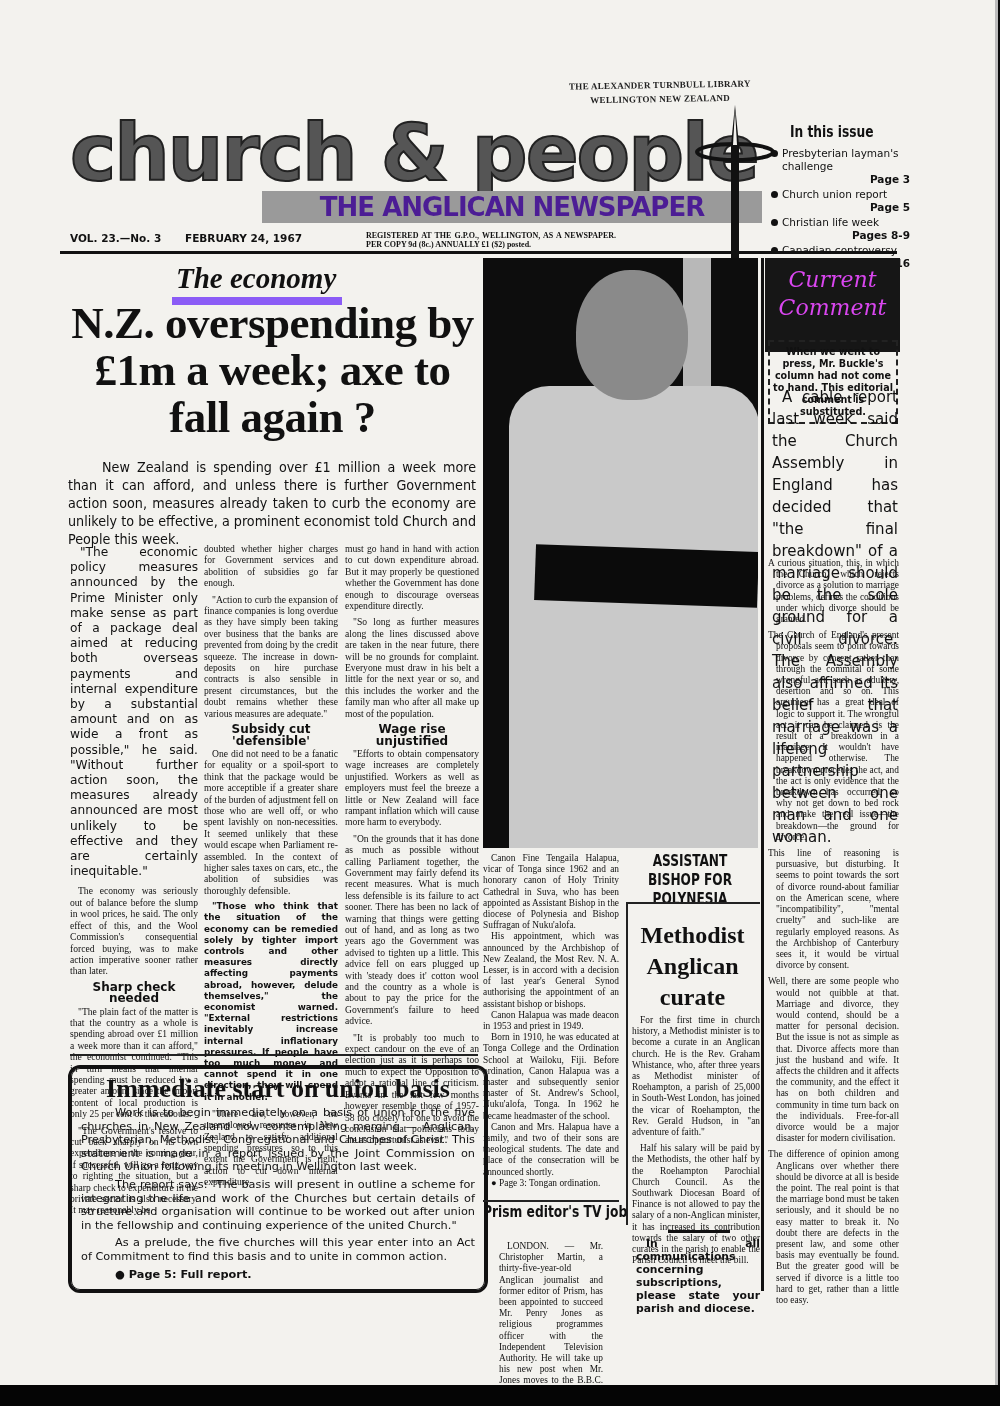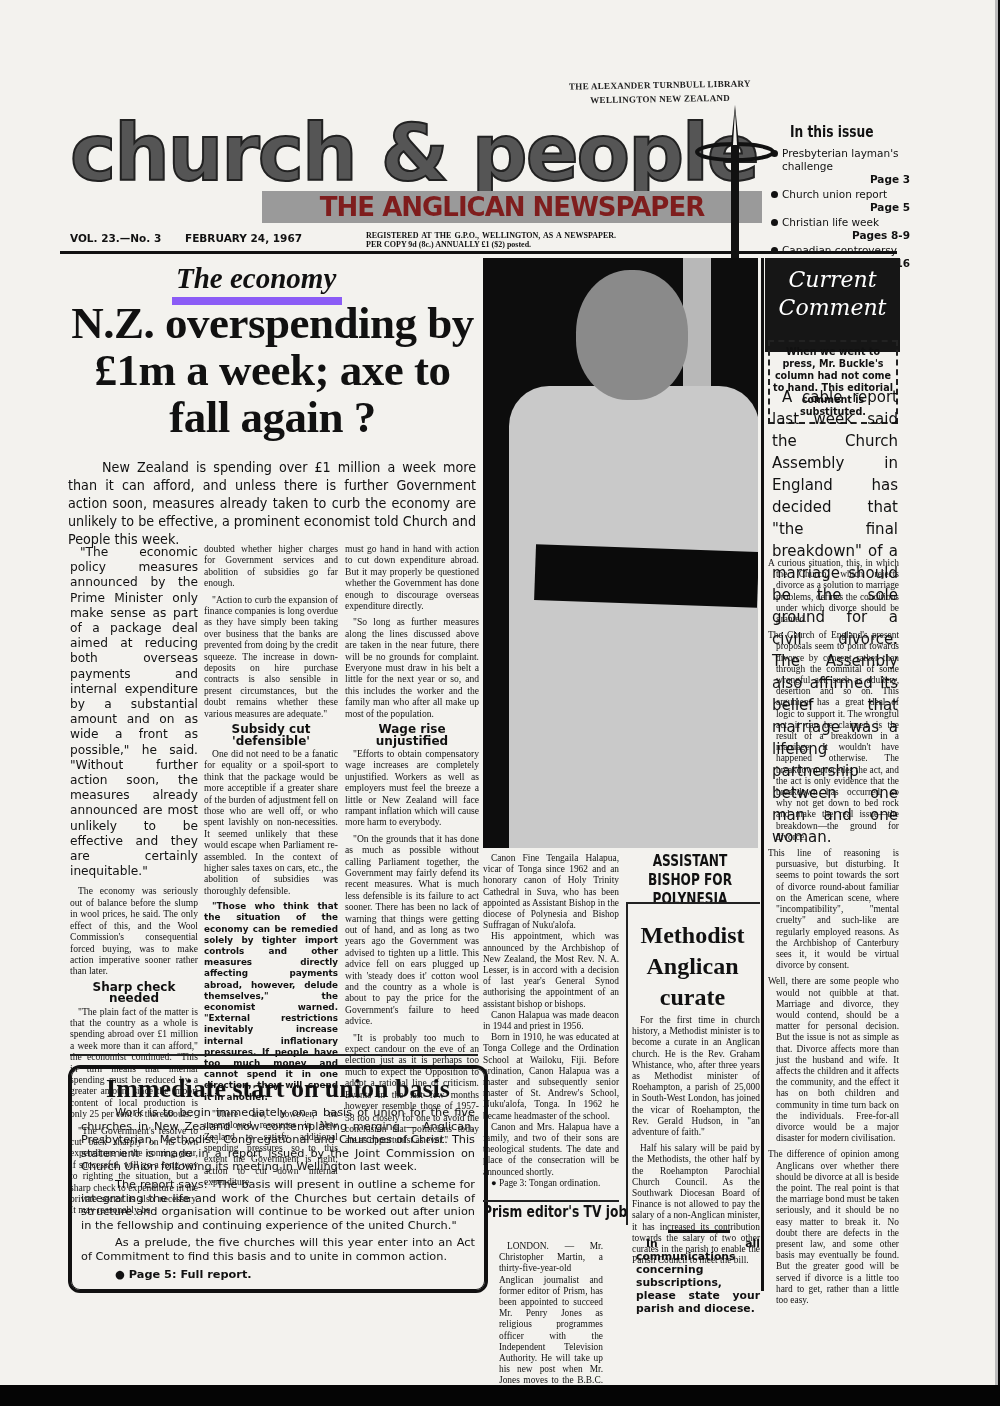--- a/index.html
+++ b/index.html
@@ -20,21 +20,21 @@
   
   .stamp { position:absolute; left:545px; top:78px; width:230px; text-align:center;
     font-family:"Liberation Serif", serif; font-weight:bold; font-size:9px; line-height:14px; letter-spacing:0.3px; color:#222;
     transform: rotate(-1deg); }
 
   
   .masthead-title { position:absolute; left:70px; top:114px; font-family:"DejaVu Sans", sans-serif; font-weight:bold;
     font-size:78px; letter-spacing:-2px; line-height:1; color:#555;
     text-shadow: 0 0 1px #222; -webkit-text-stroke: 2px #222; }
   .masthead-sub { position:absolute; left:262px; top:191px; width:500px; height:32px; background:#9a9a9a;
-    font-family:"DejaVu Sans", sans-serif; font-weight:bold; font-size:26px; line-height:32px; color:#7f1d1d;
+    font-family:"DejaVu Sans", sans-serif; font-weight:bold; font-size:26px; line-height:32px; color:#4c1d95;
     text-align:center; letter-spacing:-1px; }
   .cross { position:absolute; left:695px; top:105px; width:80px; height:230px; }
 
   .issue-box { position:absolute; left:770px; top:122px; width:140px; font-family:"DejaVu Sans", sans-serif; }
   .issue-box h3 { margin:0 0 6px 20px; font-size:16px; font-weight:bold; font-family:"DejaVu Sans Condensed","DejaVu Sans",sans-serif; transform:scaleX(0.85); transform-origin:left; }
   .issue-item { position:relative; font-size:10.5px; line-height:13px; padding-left:12px; margin-bottom:2px; }
   .issue-item .dot { position:absolute; left:1px; top:3px; width:7px; height:7px; border-radius:50%; background:#111; }
   .issue-item .pg { display:block; text-align:right; font-weight:bold; }
 
   .folio { position:absolute; left:70px; top:232px; font-family:"DejaVu Sans", sans-serif; font-weight:bold; font-size:10.5px; }
@@ -92,21 +92,21 @@
   .notice { position:absolute; left:636px; top:1237px; width:124px; font-family:"DejaVu Sans", sans-serif; font-weight:bold; font-size:10.8px; line-height:13px; text-align:justify; text-indent:10px; }
 
   .rule-ca { position:absolute; left:483px; top:1153px; width:136px; height:2px; background:#222; }
   .prism-head { position:absolute; left:483px; top:1157px; width:138px; font-family:"DejaVu Sans Condensed","DejaVu Sans",sans-serif; font-weight:bold; font-size:15.5px; transform:scaleX(0.88); transform-origin:left; white-space:nowrap; }
   .prism-body { position:absolute; left:483px; top:1179px; width:136px; font-size:9.4px; line-height:11.2px; text-align:justify; }
   .prism-body p { margin:16px; text-indent:8px; }
 
   .vrule-right { position:absolute; left:761px; top:258px; width:3px; height:1033px; background:#111; }
 
   
-  .cc-banner { position:absolute; left:765px; top:258px; width:135px; height:94px; background:#161616; color:#ffffff; text-align:center;
+  .cc-banner { position:absolute; left:765px; top:258px; width:135px; height:94px; background:#161616; color:#d946ef; text-align:center;
     font-family:"DejaVu Serif", serif; font-style:italic; font-size:22px; line-height:28px; padding-top:8px; box-sizing:border-box; }
   .cc-note { position:absolute; left:768px; top:340px; width:130px; border:2px dashed #222; padding:4px 2px; box-sizing:border-box; text-align:center;
     font-family:"DejaVu Sans", sans-serif; font-weight:bold; font-size:9.6px; line-height:12px; }
   .cc-lead { position:absolute; left:772px; top:386px; width:126px; font-family:"DejaVu Sans", sans-serif; font-size:15px; line-height:22px; text-align:justify; text-indent:10px; }
   .cc-body { position:absolute; left:768px; top:558px; width:131px; font-size:9.4px; line-height:11.2px; text-align:justify; }
   .cc-body p { margin:0 0 5px 0; padding-left:8px; text-indent:-8px; }
 </style>
 </head>
 <body>
 
@@ -200,21 +200,21 @@
   <div class="photo">
     <div class="pillar"></div>
     <div class="robe"></div>
     <div class="head"></div>
     <div class="sash"></div>
   </div>
 
   <div class="caption">
     <p>Canon Fine Tengaila Halapua, vicar of Tonga since 1962 and an honorary canon of Holy Trinity Cathedral in Suva, who has been appointed as Assistant Bishop in the diocese of Polynesia and Bishop Suffragan of Nuku'alofa.</p>
     <p>His appointment, which was announced by the Archbishop of New Zealand, the Most Rev. N. A. Lesser, is in accord with a decision of last year's General Synod authorising the appointment of an assistant bishop or bishops.</p>
-    <p>Canon Halapua was made deacon in 1944 and priest in 1956.</p>
+    <p>Canon Halapua was made deacon in 1953 and priest in 1949.</p>
     <p>Born in 1910, he was educated at Tonga College and the Ordination School at Wailoku, Fiji. Before ordination, Canon Halapua was a master and subsequently senior master of St. Andrew's School, Nuku'alofa, Tonga. In 1962 he became headmaster of the school.</p>
     <p>Canon and Mrs. Halapua have a family, and two of their sons are theological students. The date and place of the consecration will be announced shortly.</p>
     <p>● <span>Page 3: Tongan ordination.</span></p>
   </div>
 
   <div class="bishop-head">ASSISTANT BISHOP FOR POLYNESIA</div>
 
   <div class="curate-rule-h"></div>
   <div class="curate-rule-v"></div>
   <div class="curate-head">Methodist Anglican curate</div>

